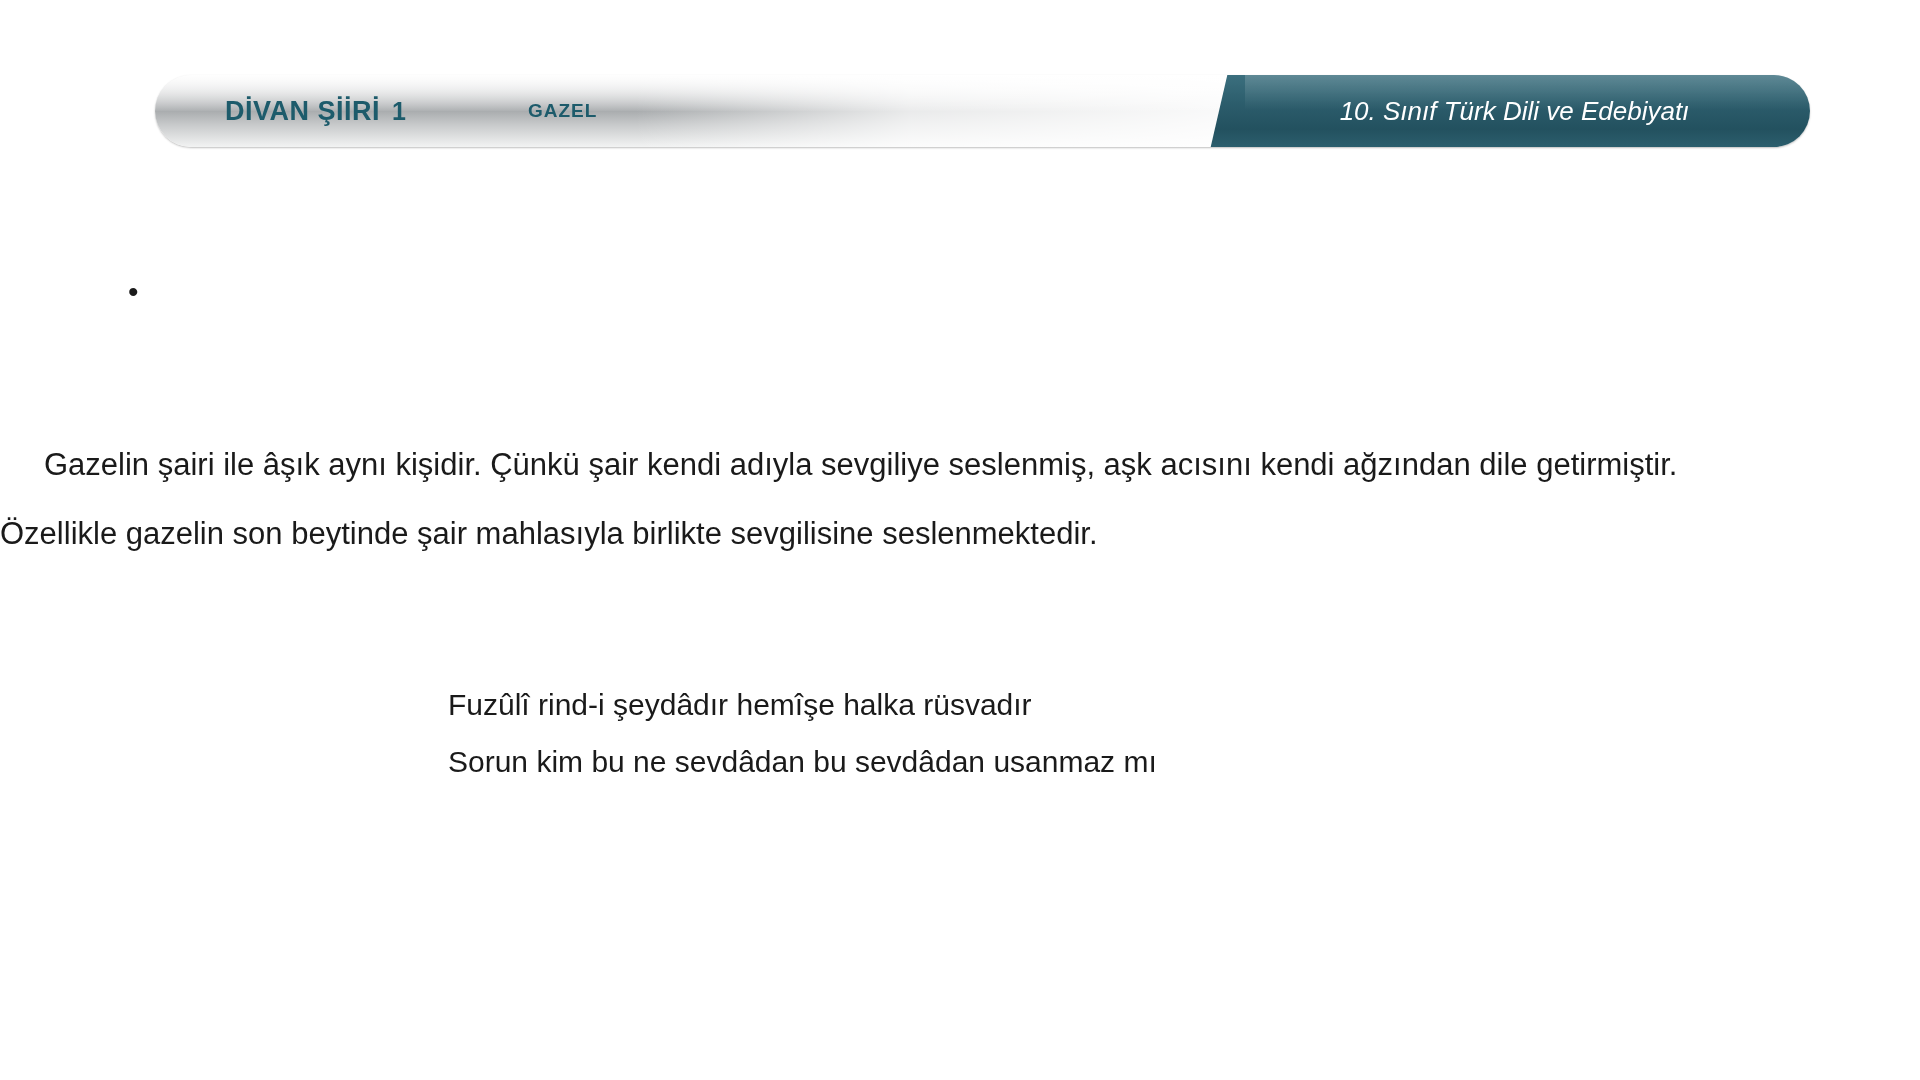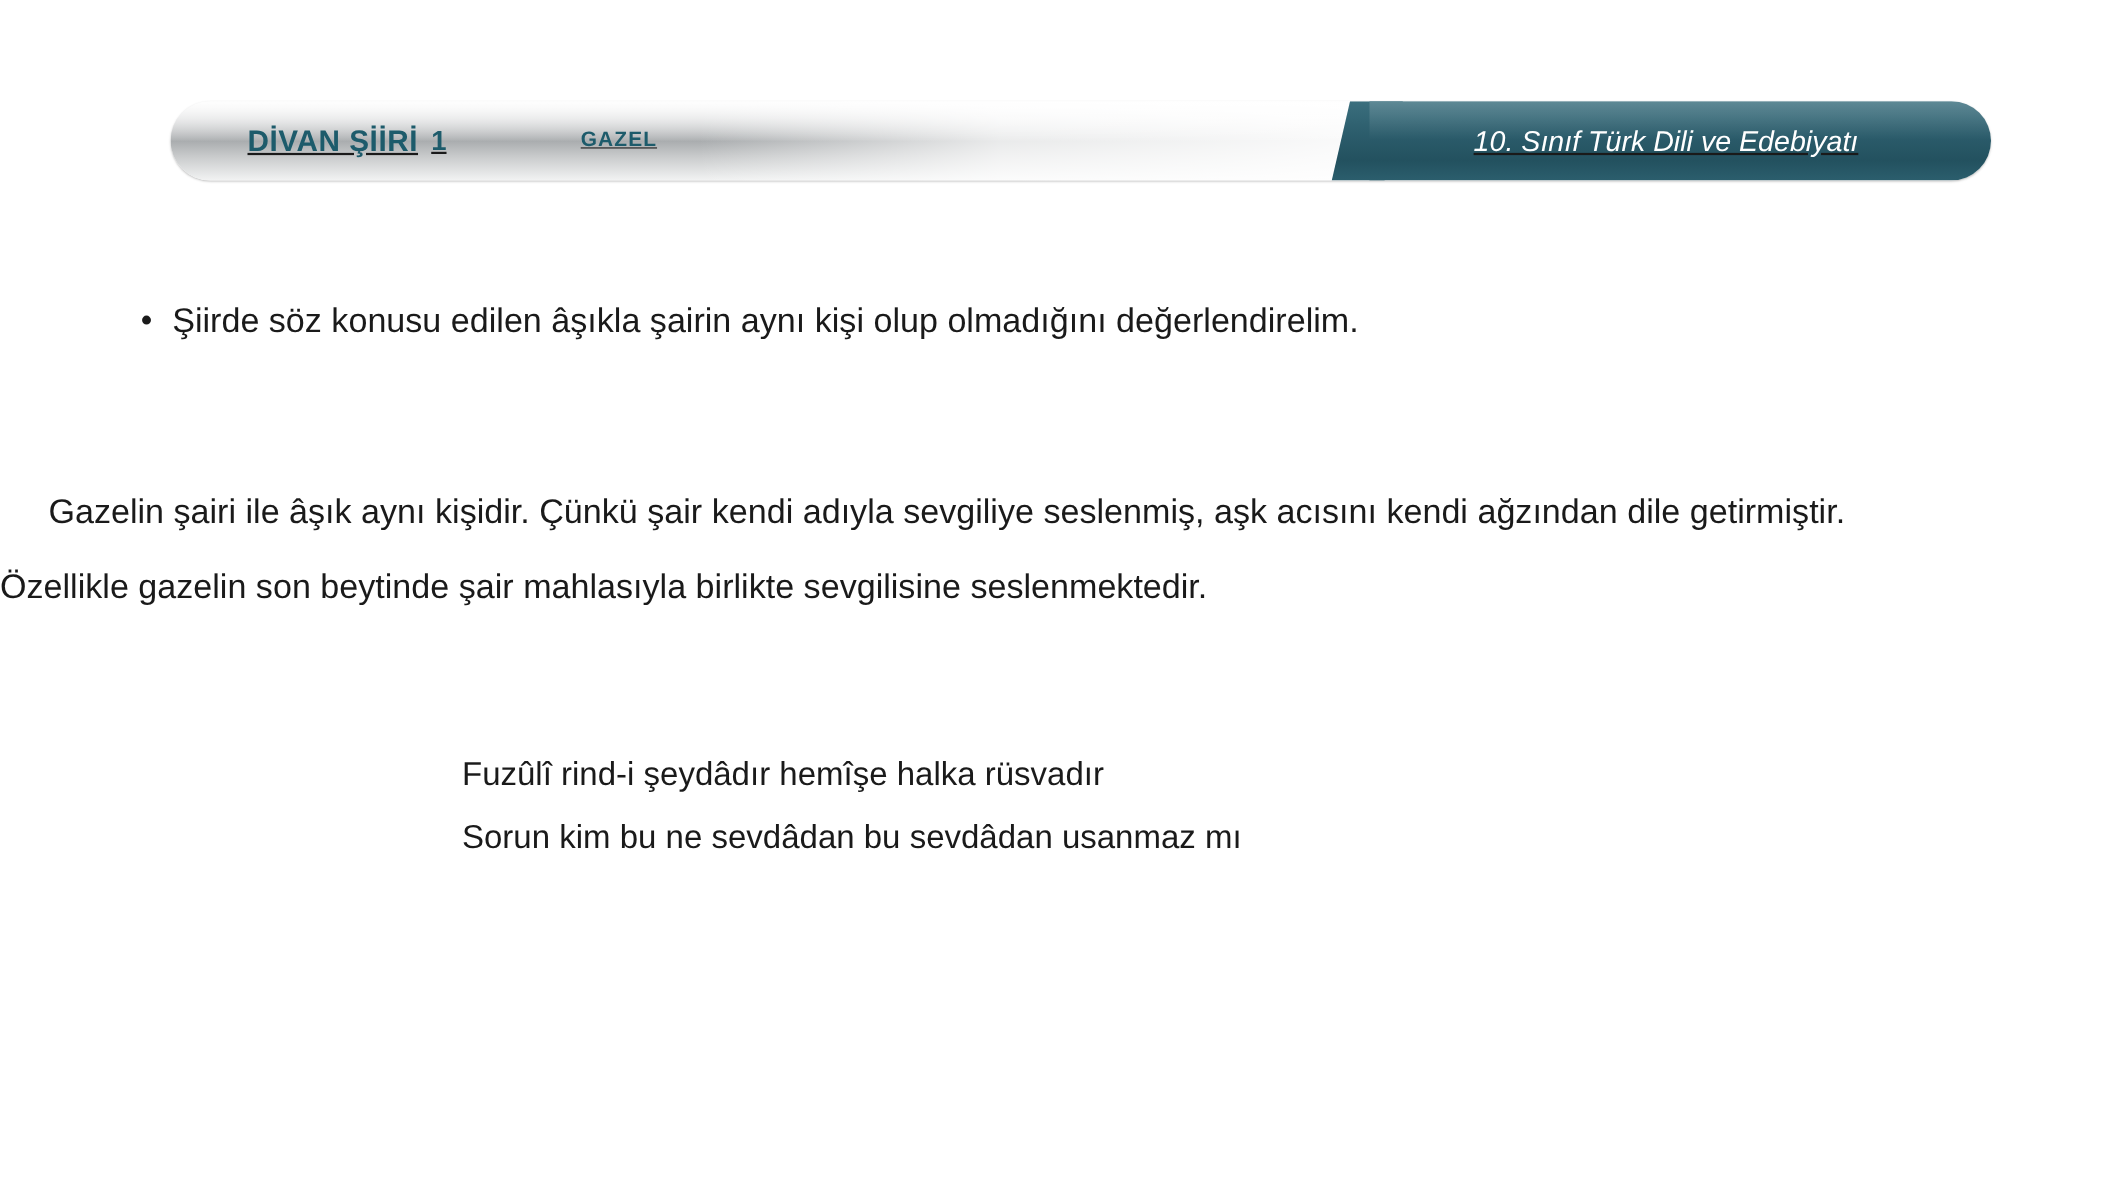--- a/index.html
+++ b/index.html
@@ -19,29 +19,28 @@
     position: relative;
     width: 1920px;
     height: 1080px;
     background: #ffffff;
   }
 
   
   .header-bar {
     position: absolute;
     left: 155px;
-    top: 92px;
+    top: 75px;
     width: 1655px;
     height: 72px;
     border-radius: 36px;
     overflow: hidden;
     display: flex;
     align-items: stretch;
     box-shadow: 0 1px 2px rgba(0,0,0,0.25);
-    text-decoration: underline;
   }
 
   .header-left {
     position: relative;
     flex: 0 0 1090px;
     background: linear-gradient(to bottom,
         #f7f7f7 0%,
         #d8d9da 22%,
         #a9acae 50%,
         #c9cbcc 70%,
@@ -173,20 +172,21 @@
 
   .couplet {
     margin-top: 108px;
     padding-left: 420px;
     font-size: 30px;
     line-height: 57px;
     color: #1a1a1a;
   }
   .couplet-line {
     white-space: nowrap;
+    margin-left: 28px;
   }
 </style>
 </head>
 <body>
 
 <div class="slide">
 
   <div class="header-bar">
     <div class="header-left">
       <span class="unit-title">DİVAN ŞİİRİ</span>
@@ -196,21 +196,20 @@
     </div>
     <div class="header-right">
       <span class="course-label">10. Sınıf Türk Dili ve Edebiyatı</span>
     </div>
   </div>
 
   <div class="content">
 
     <div class="bullet-row">
       <span class="bullet-dot">•</span>
-      <span class="bullet-text">Şiirde söz konusu edilen âşıkla şairin aynı kişi olup olmadığını değerlendirelim.</span>
     </div>
 
     <div class="paragraph">Gazelin şairi ile âşık aynı kişidir. Çünkü şair kendi adıyla sevgiliye seslenmiş, aşk acısını kendi ağzından dile getirmiştir. Özellikle gazelin son beytinde şair mahlasıyla birlikte sevgilisine seslenmektedir.</div>
 
     <div class="couplet">
       <div class="couplet-line">Fuzûlî rind-i şeydâdır hemîşe halka rüsvadır</div>
       <div class="couplet-line">Sorun kim bu ne sevdâdan bu sevdâdan usanmaz mı</div>
     </div>
 
   </div>

